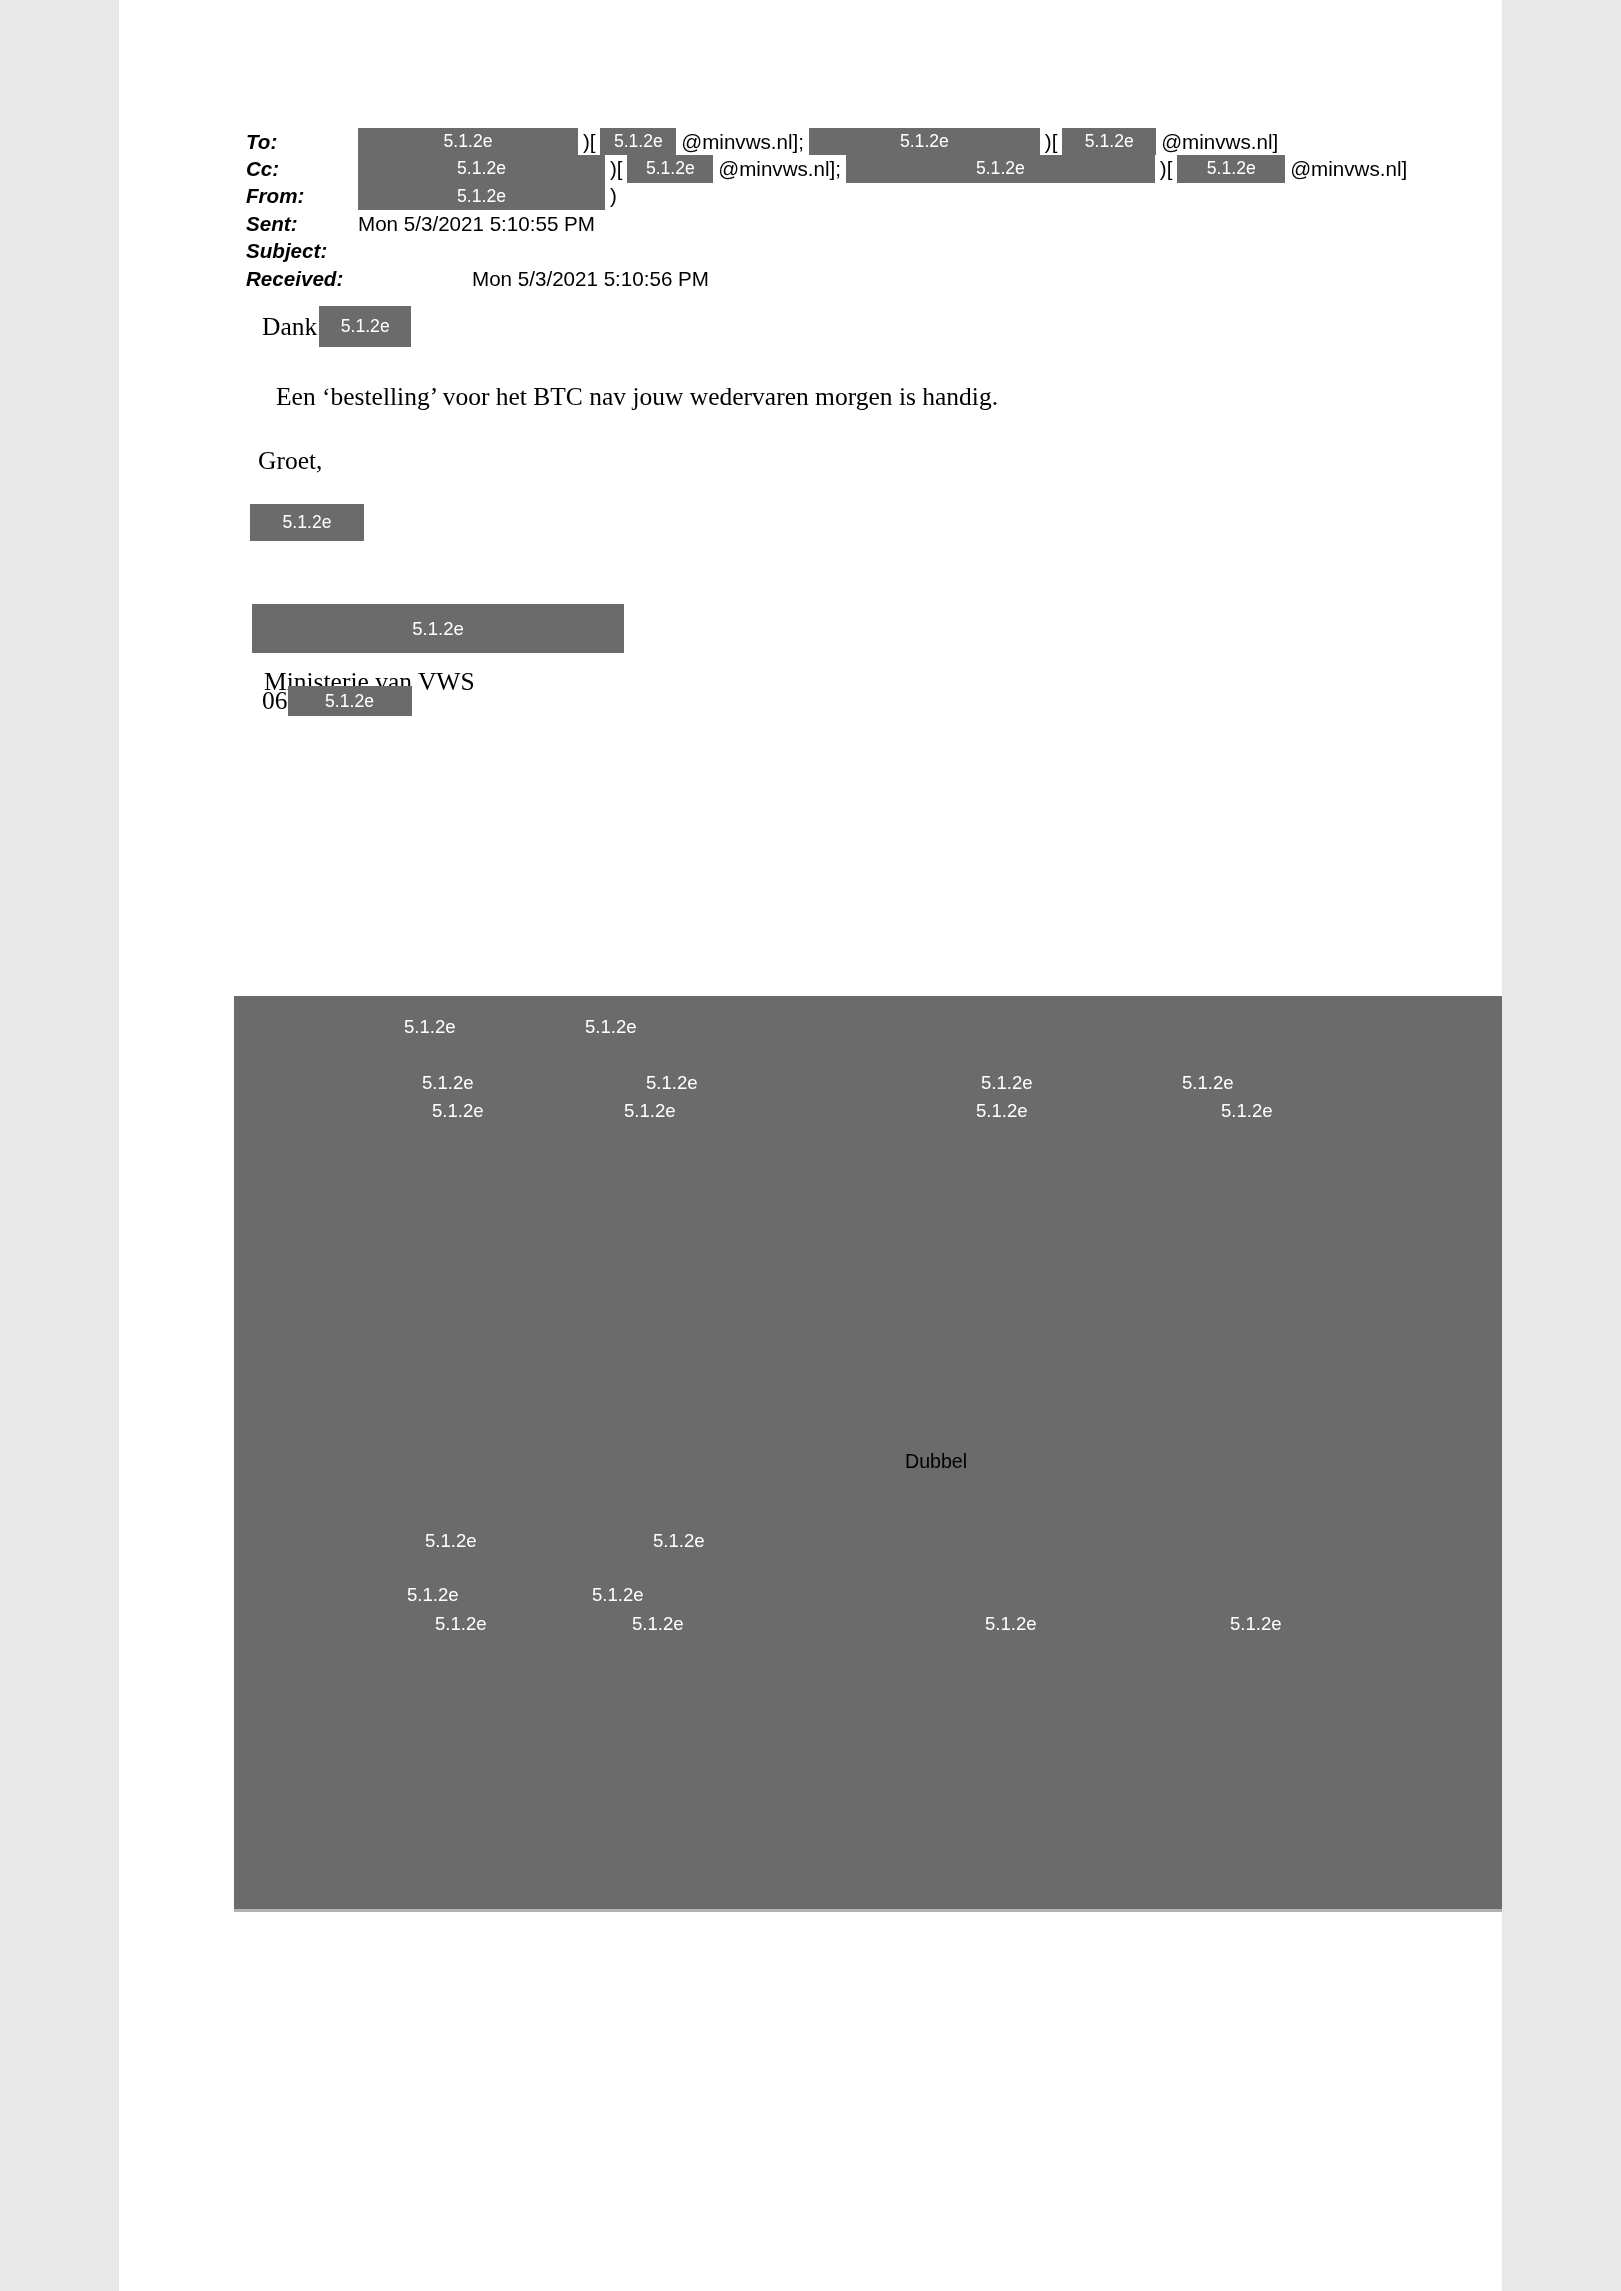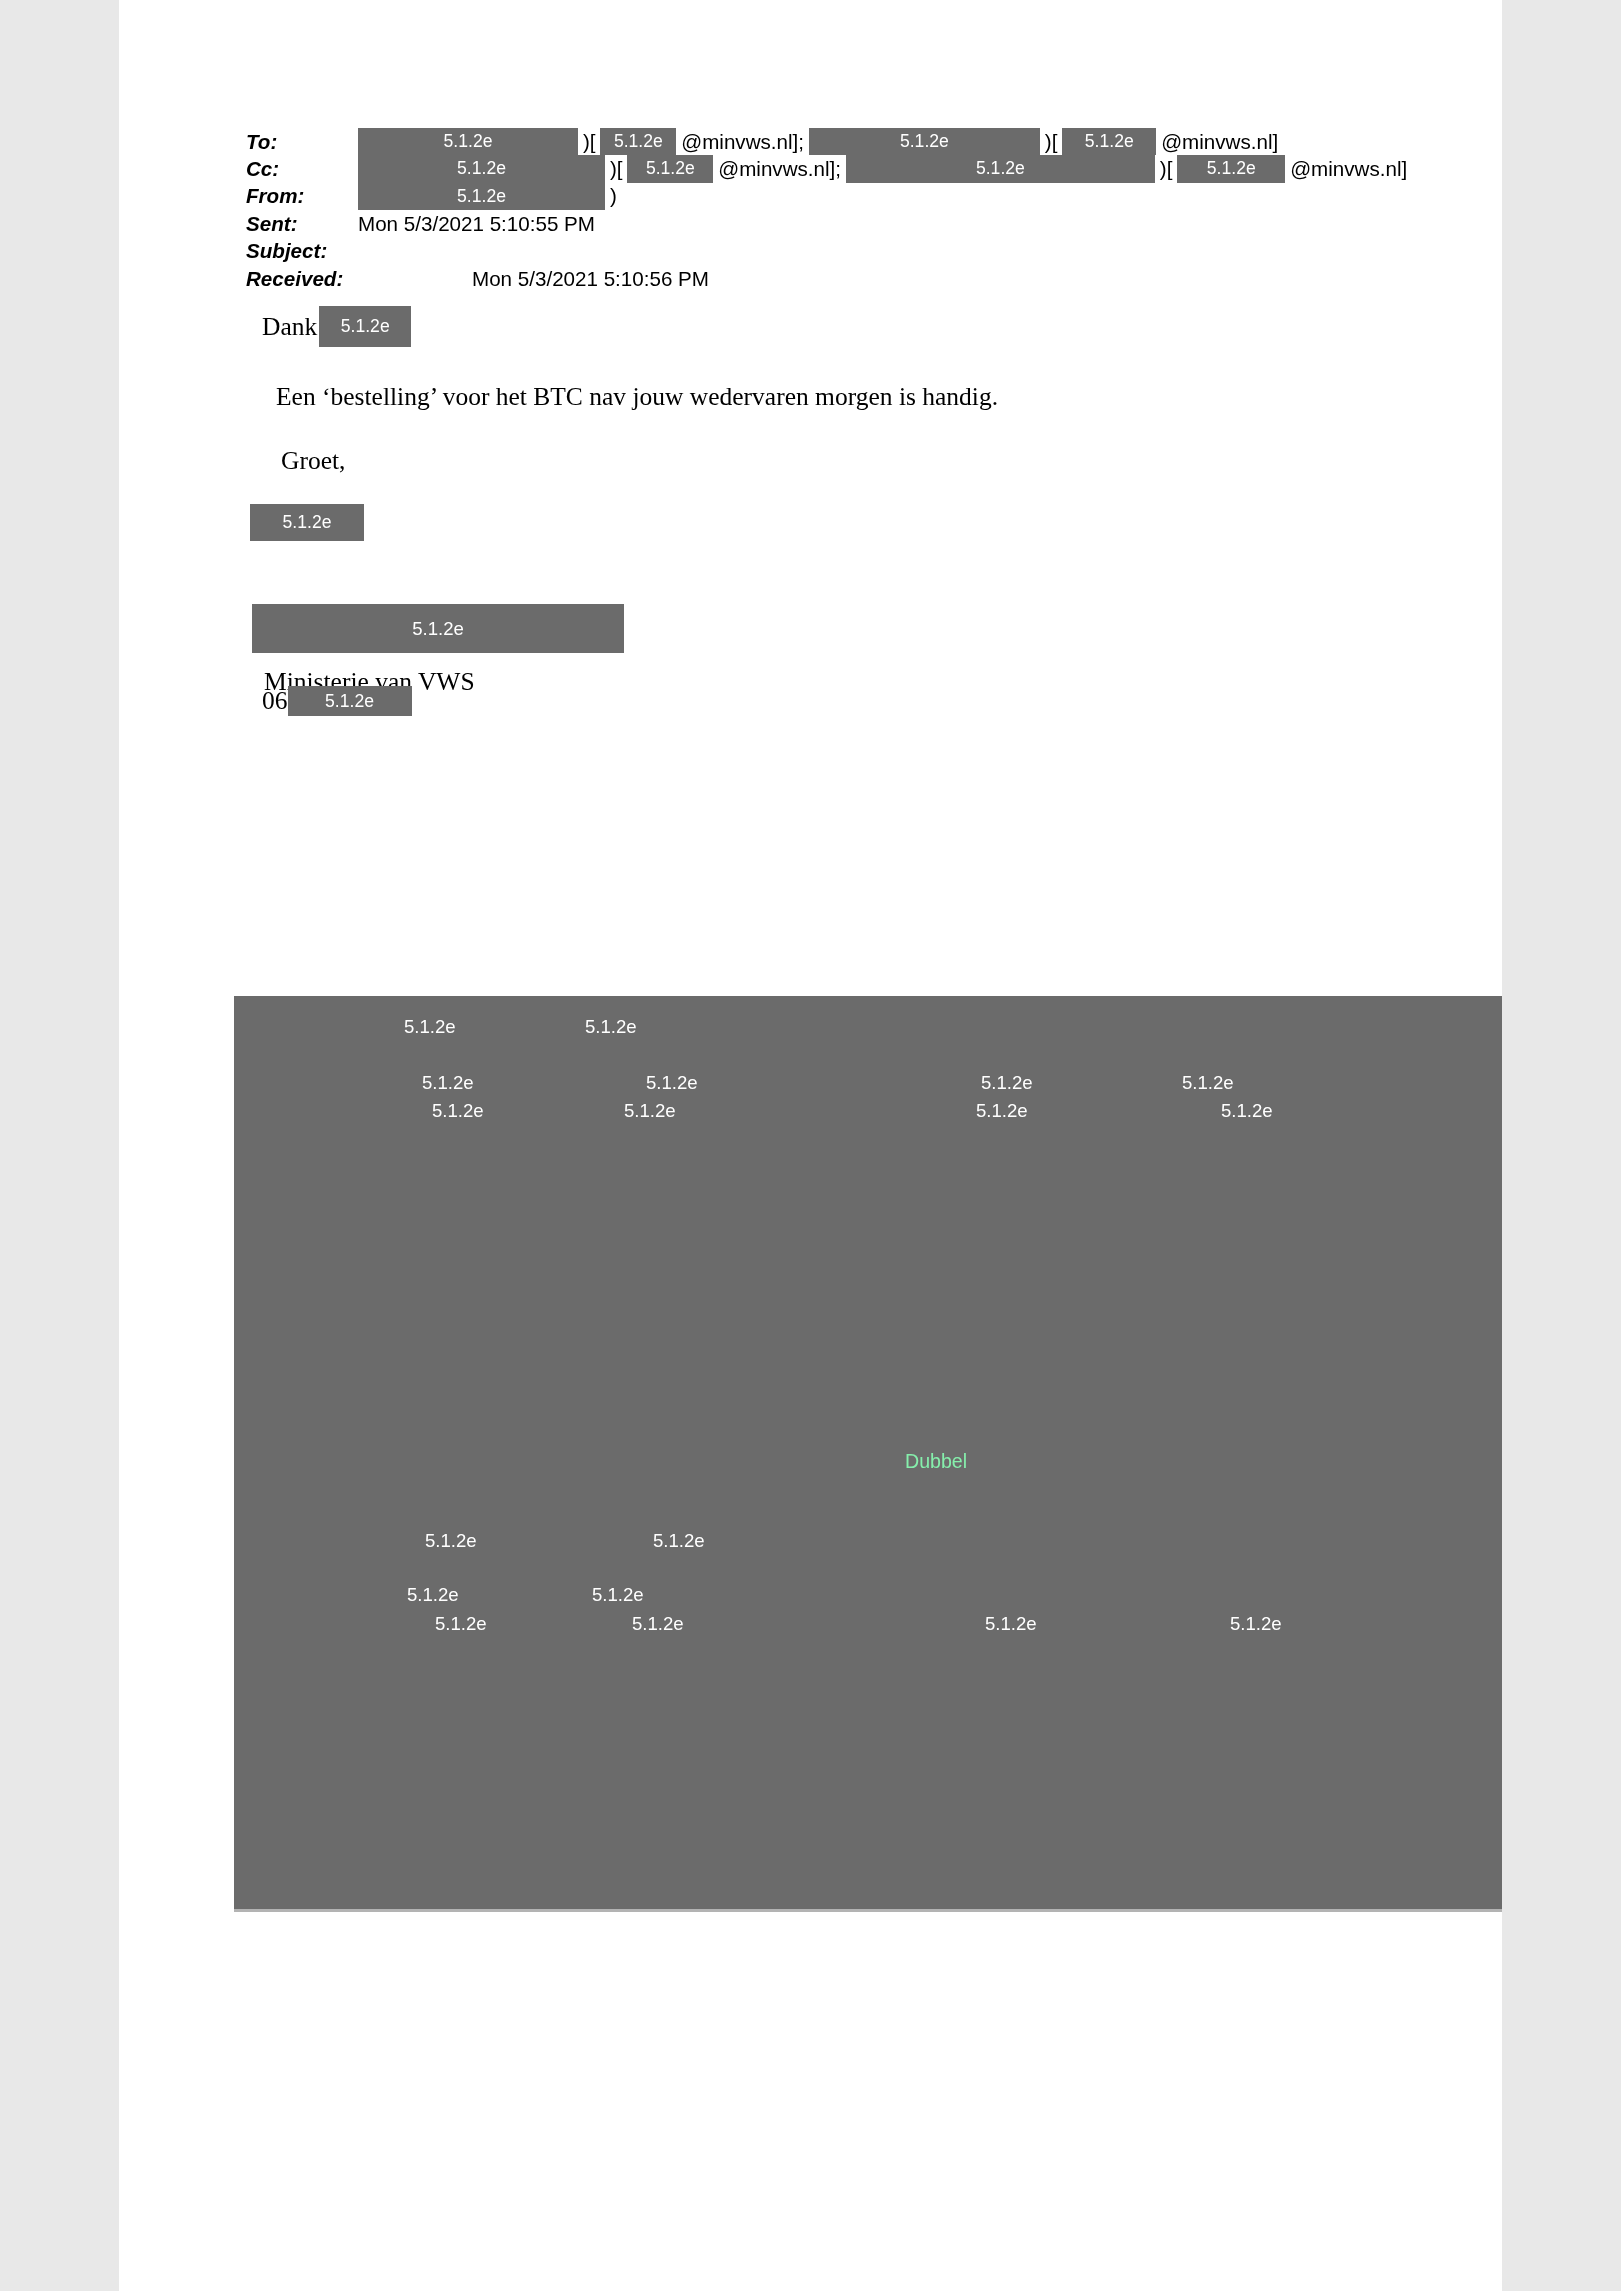--- a/index.html
+++ b/index.html
@@ -34,37 +34,37 @@
   
   .serif{font-family:"Liberation Serif",serif;font-size:25.5px;}
   .dank-line{position:absolute;left:143px;top:306px;display:flex;align-items:center;justify-content:center;}
   .box{
     display:inline-block;background:#6b6b6b;color:#fff;
     font-family:"Liberation Sans",sans-serif;font-size:17.6px;
     text-align:center;
   }
   .dank-box{width:92px;height:41px;line-height:41px;margin-left:2px;}
   .message{position:absolute;left:157px;top:382px;}
-  .closing{position:absolute;left:162px;top:446px;}
+  .closing{position:absolute;left:139px;top:446px;}
   .name-box{position:absolute;left:131px;top:504px;width:114px;height:37px;line-height:37px;}
   .sig-bar{position:absolute;left:133px;top:604px;width:372px;height:49px;line-height:49px;font-size:18.6px;}
   .org{position:absolute;left:145px;top:667px;}
   .phone-line{position:absolute;left:143px;top:686px;display:flex;align-items:flex-start;}
   .phone-box{width:124px;height:30px;line-height:30px;}
   
   .attachment-block{
     position:absolute;left:115px;top:996px;width:1391px;height:913px;
     background:#6b6b6b;border-bottom:3.9px solid #b3b3b3;
   }
   .mark{
     position:absolute;color:#fff;
     font-family:"Liberation Sans",sans-serif;font-size:18.6px;
     white-space:nowrap;
   }
-  .dubbel{position:absolute;left:671px;top:454px;color:#86efac;font-size:19.6px;white-space:nowrap;}
+  .dubbel{position:absolute;left:671px;top:454px;color:#000000;font-size:19.6px;white-space:nowrap;}
 </style>
 </head>
 <body>
 
 <div class="page">
 
   <div class="doc-number">686954</div>
 
   <div class="email-header">
 

